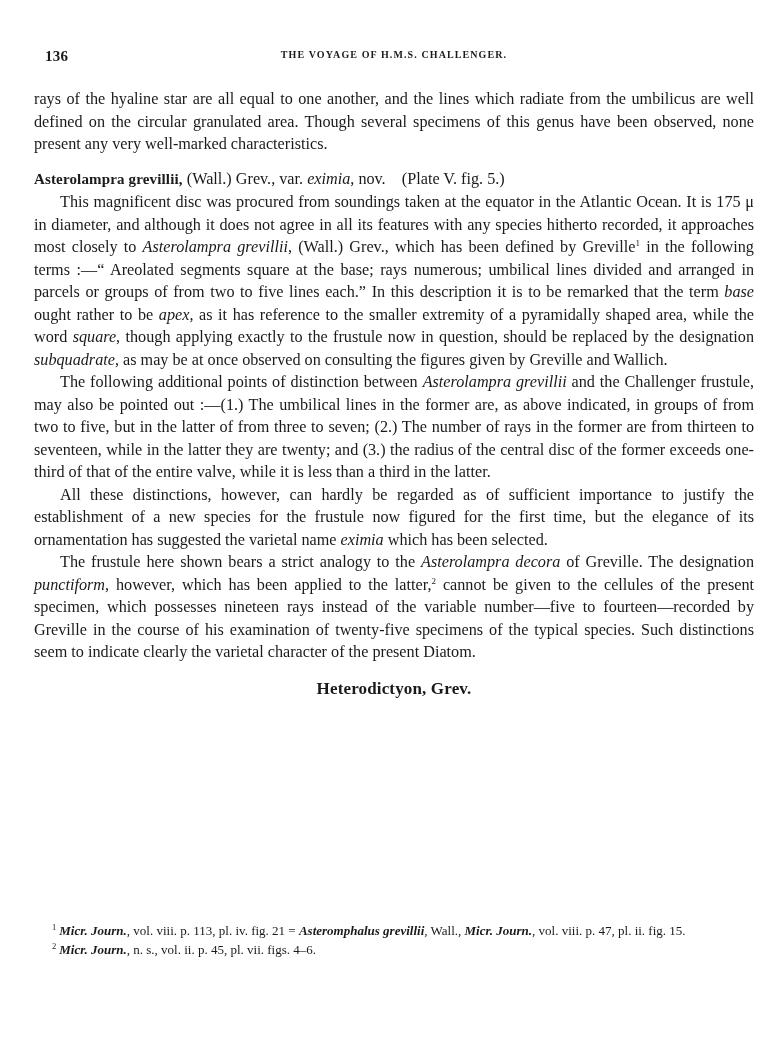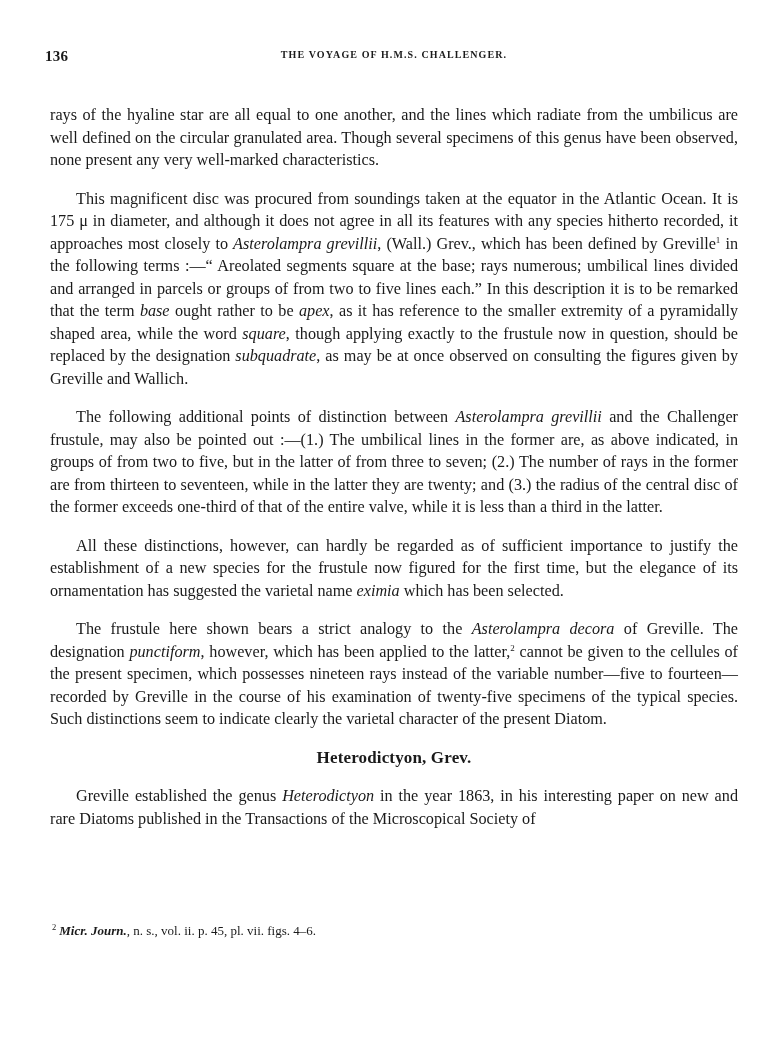--- a/index.html
+++ b/index.html
@@ -50,21 +50,21 @@
     .body-text {
       position: absolute;
       top: 88px;
       left: 0;
       width: 720px;
       font-size: 16.2px;
       line-height: 22.5px;
       text-align: justify;
     }
     .body-text p {
-      margin: 16px;
+      margin: 0;
     }
     .indent {
       text-indent: 26px;
     }
     .section-heading {
       margin-top: 12px !important;
       margin-bottom: 1px !important;
     }
     .species-name {
       font-weight: bold;
@@ -119,32 +119,33 @@
 
   <div class="running-head">
     <span class="page-number">136</span>
     <span class="running-title">THE VOYAGE OF H.M.S. CHALLENGER.</span>
   </div>
 
   <div class="body-text">
 
     <p>rays of the hyaline star are all equal to one another, and the lines which radiate from the umbilicus are well defined on the circular granulated area.  Though several specimens of this genus have been observed, none present any very well-marked characteristics.</p>
 
+    <p class="section-heading"><span class="species-name">Asterolampra grevillii,</span><span> (Wall.) Grev., var. </span><i>eximia</i><span>, nov.</span>&nbsp;&nbsp;&nbsp;&nbsp;<span>(Plate V. fig. 5.)</span></p>
 
     <p class="indent"><span>This magnificent disc was procured from soundings taken at the equator in the Atlantic Ocean.  It is 175 μ in diameter, and although it does not agree in all its features with any species hitherto recorded, it approaches most closely to </span><i>Asterolampra grevillii</i><span>, (Wall.) Grev., which has been defined by Greville</span><sup>1</sup><span> in the following terms :—“ Areolated segments square at the base; rays numerous; umbilical lines divided and arranged in parcels or groups of from two to five lines each.”  In this description it is to be remarked that the term </span><i>base</i><span> ought rather to be </span><i>apex</i><span>, as it has reference to the smaller extremity of a pyramidally shaped area, while the word </span><i>square</i><span>, though applying exactly to the frustule now in question, should be replaced by the designation </span><i>subquadrate</i><span>, as may be at once observed on consulting the figures given by Greville and Wallich.</span></p>
 
     <p class="indent"><span>The following additional points of distinction between </span><i>Asterolampra grevillii</i><span> and the Challenger frustule, may also be pointed out :—(1.) The umbilical lines in the former are, as above indicated, in groups of from two to five, but in the latter of from three to seven; (2.) The number of rays in the former are from thirteen to seventeen, while in the latter they are twenty; and (3.) the radius of the central disc of the former exceeds one-third of that of the entire valve, while it is less than a third in the latter.</span></p>
 
     <p class="indent"><span>All these distinctions, however, can hardly be regarded as of sufficient importance to justify the establishment of a new species for the frustule now figured for the first time, but the elegance of its ornamentation has suggested the varietal name </span><i>eximia</i><span> which has been selected.</span></p>
 
 
     <p class="indent"><span>The frustule here shown bears a strict analogy to the </span><i>Asterolampra decora</i><span> of Greville.  The designation </span><i>punctiform</i><span>, however, which has been applied to the latter,</span><sup>2</sup><span> cannot be given to the cellules of the present specimen, which possesses nineteen rays instead of the variable number—five to fourteen—recorded by Greville in the course of his examination of twenty-five specimens of the typical species.  Such distinctions seem to indicate clearly the varietal character of the present Diatom.</span></p>
 
     <p class="centered-heading"><span class="species-name">Heterodictyon, Grev.</span></p>
 
-    <p class="indent"><span>Greville established the genus </span><i>Heterodictyon</i><span> in the year 1863, in his interesting paper on new and rare Diatoms published in the Transactions of the Microscopical Society of</span></p>
   </div>
 
   <div class="footnotes">
+    <p class="fn"><sup>1</sup><span class="fn-journal">Micr. Journ.</span><span>, vol. viii. p. 113, pl. iv. fig. 21 = </span><span class="fn-species">Asteromphalus grevillii</span><span>, Wall., </span><span class="fn-journal">Micr. Journ.</span><span>, vol. viii. p. 47, pl. ii. fig. 15.</span></p>
     <p class="fn"><sup>2</sup><span class="fn-journal">Micr. Journ.</span><span>, n. s., vol. ii. p. 45, pl. vii. figs. 4–6.</span></p>
   </div>
 
 </div>
 
 </body></html>

